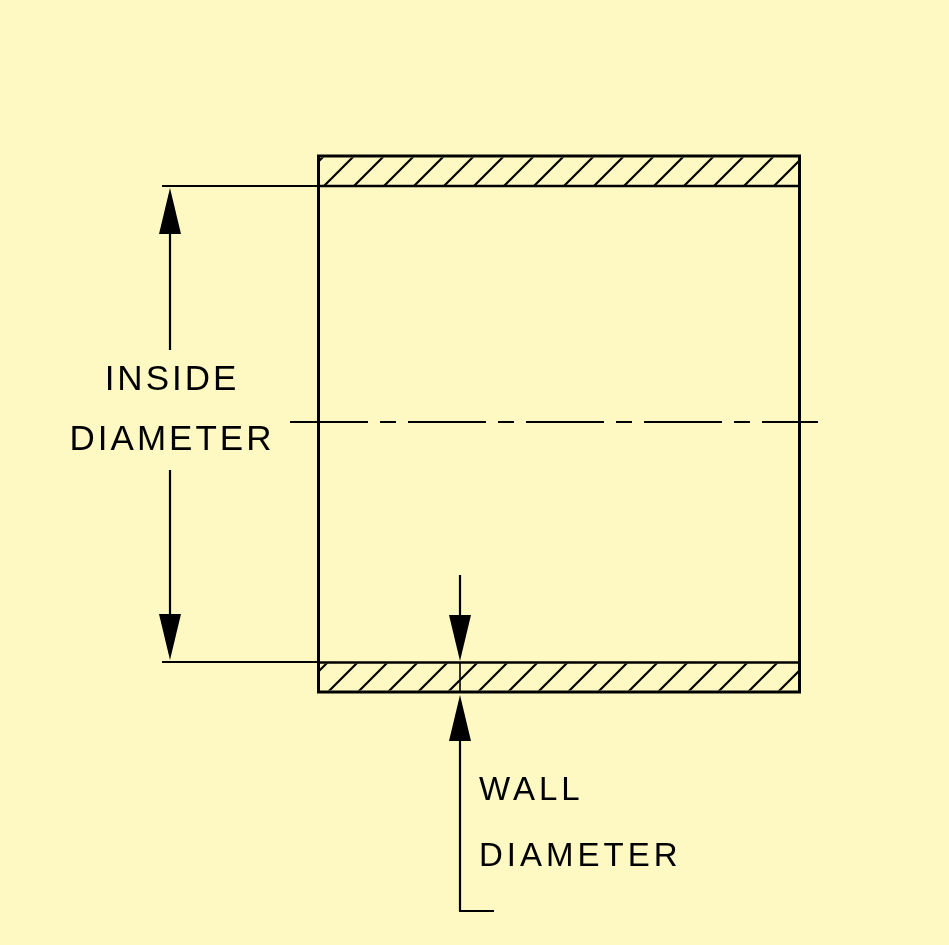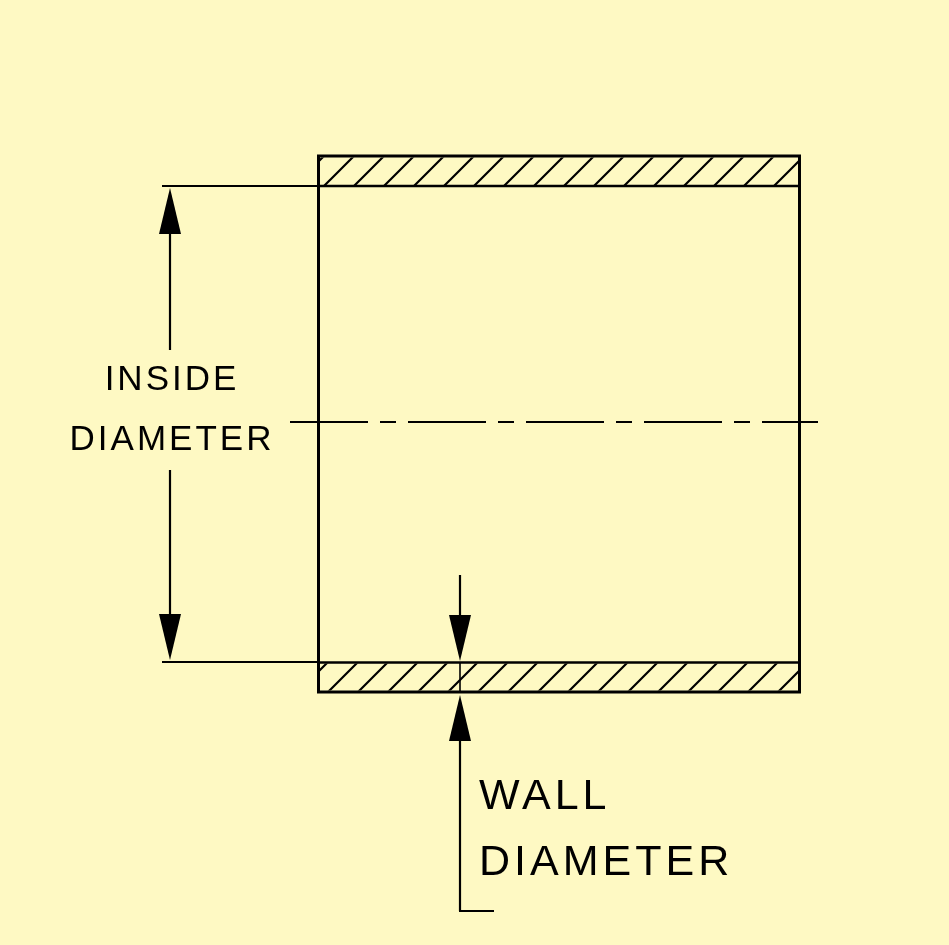--- a/index.html
+++ b/index.html
@@ -32,21 +32,21 @@
     text-align: center;
     font-size: 35px;
     letter-spacing: 3px;
     font-weight: 500;
   }
   .id-line1 { top: 358px; }
   .id-line2 { top: 418px; }
   .wt-label {
     left: 479px;
     text-align: left;
-    font-size: 43px;
+    font-size: 33px;
     letter-spacing: 4px;
     font-weight: 500;
   }
   .wt-line1 { top: 770px; }
   .wt-line2 { top: 836px; }
 </style>
 </head>
 <body>
 
 <div class="canvas">

